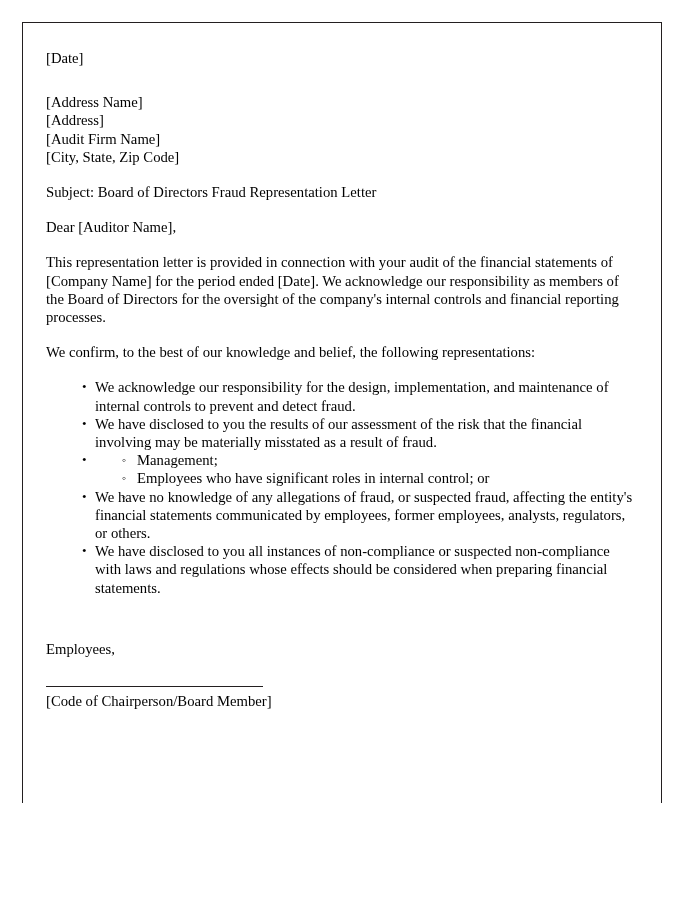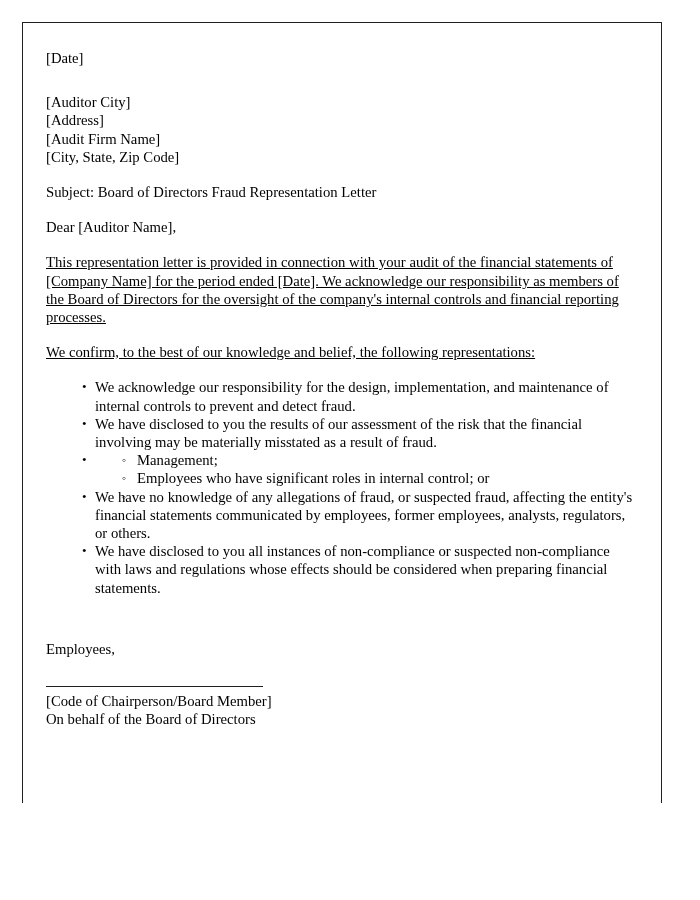--- a/index.html
+++ b/index.html
@@ -53,21 +53,20 @@
   .gap-md { height: 17px; }
 
   .addr-line,
   .text-line {
     white-space: pre-wrap;
   }
 
   .para {
     margin: 0;
     text-align: left;
-    text-decoration: underline;
   }
 
   
   ul.bullets {
     list-style: none;
     margin: 0;
     padding: 0;
   }
   ul.bullets > li.bullet-item {
     position: relative;
@@ -118,21 +117,21 @@
 
 <div class="page-canvas">
   <div class="doc-page">
     <div class="doc-body">
 
       <div class="block text-line">[Date]</div>
 
       <div class="gap-lg"></div>
 
       <div class="block">
-        <div class="addr-line">[Auditor City]</div>
+        <div class="addr-line">[Address Name]</div>
         <div class="addr-line">[Address]</div>
         <div class="addr-line">[Audit Firm Name]</div>
         <div class="addr-line">[City, State, Zip Code]</div>
       </div>
 
       <div class="gap-md"></div>
 
       <div class="block text-line">Subject: Board of Directors Fraud Representation Letter</div>
 
       <div class="gap-md"></div>
@@ -199,18 +198,17 @@
       <div class="block text-line">Employees,</div>
 
       <div class="sig-spacer"></div>
 
       <div class="sig-rule"></div>
 
       <div class="sig-gap"></div>
 
       <div class="block">
         <div class="text-line">[Code of Chairperson/Board Member]</div>
-        <div class="text-line">On behalf of the Board of Directors</div>
       </div>
 
     </div>
   </div>
 </div>
 
 </body></html>

